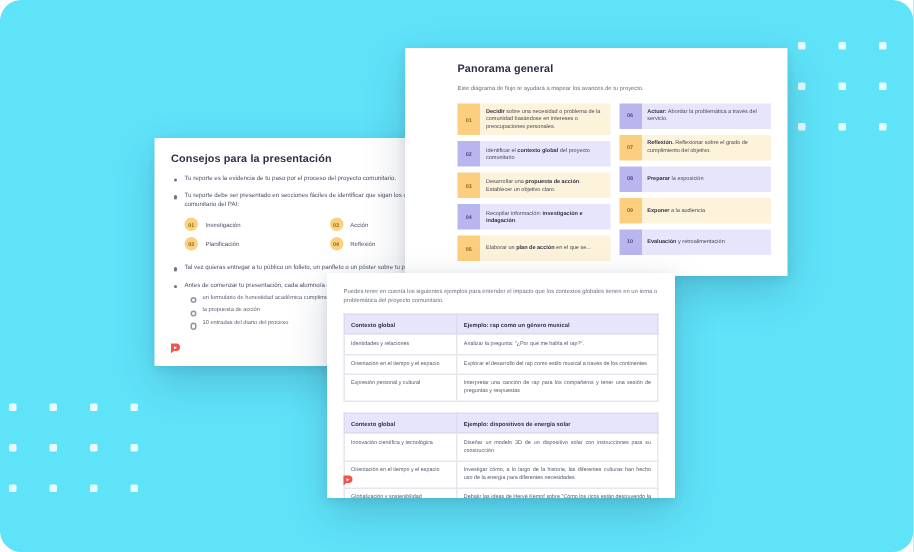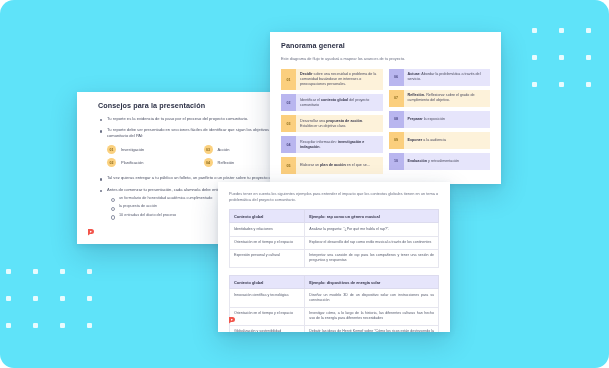--- a/index.html
+++ b/index.html
@@ -19,23 +19,23 @@
   #dots-bl{bottom:40px;left:6px;grid-template-columns:repeat(4,5px);grid-template-rows:repeat(3,5px);}
 
   
   .card{
     position:absolute;background:#ffffff;
     box-shadow:0 10px 26px rgba(26,45,80,.20), 0 2px 6px rgba(26,45,80,.10);
     overflow:hidden;
   }
 
   
-  #card-tips{left:77px;top:92px;width:218px;height:152px;padding-left:10px;}
-  
-  #card-panorama{left:270px;top:32px;width:231px;height:152px;}
+  #card-tips{left:103px;top:92px;width:218px;height:152px;}
+  
+  #card-panorama{left:270px;top:32px;width:231px;height:152px;padding-left:24px;}
   
   #card-table{left:218px;top:182px;width:232px;height:150px;}
 
   .pad{padding:9px 11px 0 11px;}
 
   .card-title{
     font-size:7.2px;font-weight:700;color:#2b2f45;letter-spacing:.1px;
     margin:0 0 6px 0;
   }
   .card-sub{

